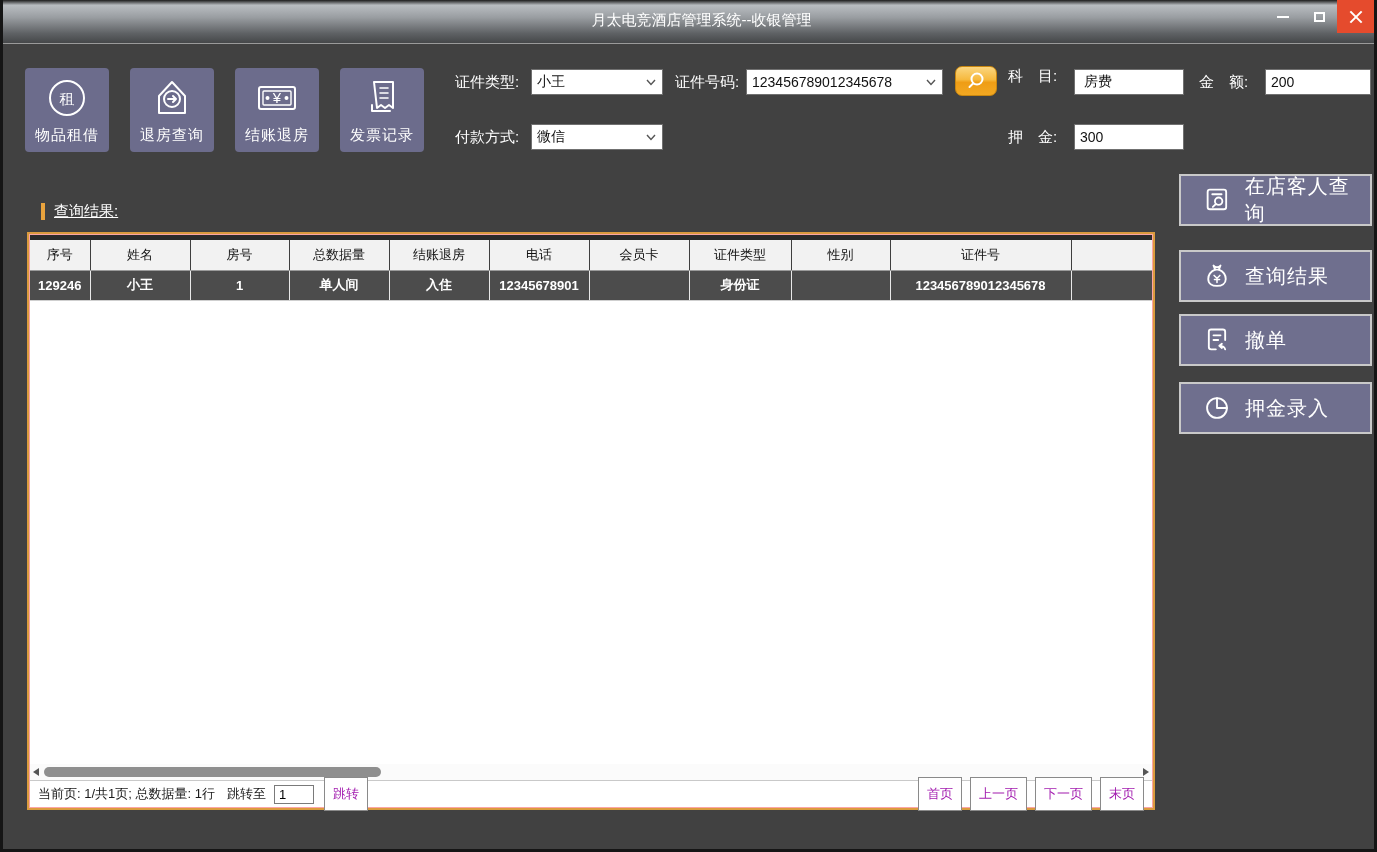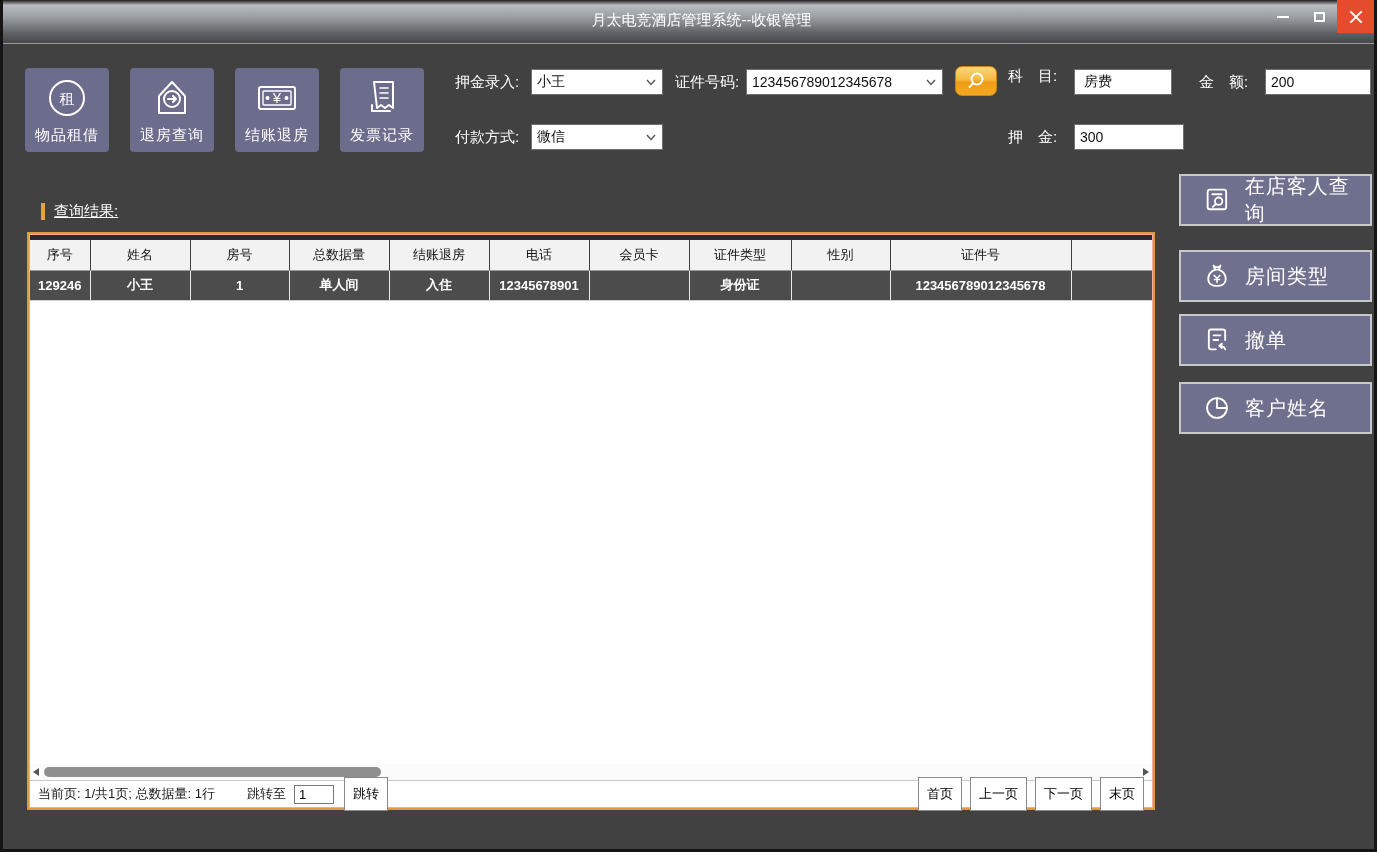--- a/index.html
+++ b/index.html
@@ -64,23 +64,23 @@
              display:flex; align-items:center; }
   .scroll-arrow { width:12px; height:16px; display:flex; align-items:center; justify-content:center; cursor:pointer; }
   .tri-left { width:0; height:0; border-top:4px solid transparent; border-bottom:4px solid transparent; border-right:6px solid #555; }
   .tri-right{ width:0; height:0; border-top:4px solid transparent; border-bottom:4px solid transparent; border-left:6px solid #555; }
   .scroll-track { position:relative; flex:1; height:16px; }
   .scroll-thumb { position:absolute; left:2px; top:3px; width:337px; height:10px; background:#8f8f8f; border-radius:5px; cursor:pointer; }
 
   
   .pager { position:absolute; left:0; right:0; bottom:0; height:27px; background:#ffffff; border-top:1px solid #c9c9c9;
            display:flex; align-items:center; font-size:13px; color:#1a1a1a; padding:0 8px; }
-  .pager .status { margin-right:32px; }
+  .pager .status { margin-right:12px; }
   .jump-input { width:40px; height:19px; border:1px solid #7a7a7a; font-size:13px; padding-left:4px; margin:0 10px 0 8px; }
-  .pg-btn { height:21px; background:#ffffff; border:1px solid #8a8a8a; font-size:13px; color:#000000;
+  .pg-btn { height:21px; background:#ffffff; border:1px solid #8a8a8a; font-size:13px; color:#a21caf;
             padding:16px 8px; margin-left:8px; cursor:pointer; display:flex; align-items:center; }
   .pg-spacer { flex:1; }
 
   
   .side-btn { position:absolute; left:1176px; width:193px; height:52px; background:#6f6f8e;
               border:2px solid #c9c9c9; display:flex; align-items:center; padding-left:22px; cursor:pointer; }
   .side-btn .s-label { color:#ffffff; font-size:20px; margin-left:14px; letter-spacing:1px; }
 </style>
 </head>
 <body>
@@ -129,42 +129,42 @@
   </div>
   <div class="tool-btn" style="left:337px">
     <svg class="t-icon lineart" width="46" height="46" viewBox="0 0 46 46">
       <path d="M15 7 H34 V33 L30 30 L26 33 L22 30 L18 33 Z"></path>
       <path d="M21 13 H29 M21 18 H29 M21 23 H29" stroke-width="1.6"></path>
       <path d="M13 30 L13 36 H31"></path>
     </svg>
     <div class="t-label">发票记录</div>
   </div>
 
-  <div class="f-label" style="left:452px; top:69px">押金录入:</div>
+  <div class="f-label" style="left:452px; top:69px">证件类型:</div>
   <div class="combo" style="left:528px; top:69px; width:132px">
     <span class="c-text">小王</span>
     <svg class="chev" width="10" height="7" viewBox="0 0 10 7">
       <path d="M1 1 L5 5.5 L9 1" fill="none" stroke="#555" stroke-width="1.4"></path>
     </svg>
   </div>
   <div class="f-label" style="left:672px; top:69px">证件号码:</div>
   <div class="combo" style="left:743px; top:69px; width:197px">
     <span class="c-text">123456789012345678</span>
     <svg class="chev" width="10" height="7" viewBox="0 0 10 7">
       <path d="M1 1 L5 5.5 L9 1" fill="none" stroke="#555" stroke-width="1.4"></path>
     </svg>
   </div>
   <div class="search-btn">
     <svg width="22" height="22" viewBox="0 0 22 22">
       <circle cx="12" cy="9" r="5.5" fill="none" stroke="#fff" stroke-width="2"></circle>
       <line x1="8" y1="13.5" x2="4.5" y2="17" stroke="#fff" stroke-width="2" stroke-linecap="round"></line>
     </svg>
   </div>
   <div class="f-label" style="left:1005px; top:63px">科　目:</div>
-  <input class="txt-input" style="left: 1071px; top: 69px; width: 98px; padding-left: 9px;" value="房费">
+  <input class="txt-input" style="left: 1071px; top: 69px; width: 110px; padding-left: 9px;" value="房费">
   <div class="f-label" style="left:1196px; top:69px">金　额:</div>
   <input class="txt-input" style="left: 1262px; top: 69px; width: 106px;" value="200">
 
   <div class="f-label" style="left:452px; top:124px">付款方式:</div>
   <div class="combo" style="left:528px; top:124px; width:132px">
     <span class="c-text">微信</span>
     <svg class="chev" width="10" height="7" viewBox="0 0 10 7">
       <path d="M1 1 L5 5.5 L9 1" fill="none" stroke="#555" stroke-width="1.4"></path>
     </svg>
   </div>
@@ -259,31 +259,31 @@
       <path d="M11 15.5 L8.5 18"></path>
     </svg>
     <span class="s-label">在店客人查询</span>
   </div>
   <div class="side-btn" style="top:250px">
     <svg class="lineart" width="28" height="28" viewBox="0 0 24 24" style="stroke-width:1.6">
       <path d="M9 3 C9.8 4 10.8 4.4 12 4.4 C13.2 4.4 14.2 4 15 3 L13.6 6.5 H10.4 Z"></path>
       <path d="M10.4 6.5 C6.5 8.2 4.5 11 4.5 14.5 C4.5 18.5 7.8 20.5 12 20.5 C16.2 20.5 19.5 18.5 19.5 14.5 C19.5 11 17.5 8.2 13.6 6.5"></path>
       <path d="M9.5 11.5 L12 14 L14.5 11.5 M12 14 V17.5 M9.8 15 H14.2" stroke-width="1.3"></path>
     </svg>
-    <span class="s-label">房间类型</span>
+    <span class="s-label">查询结果</span>
   </div>
   <div class="side-btn" style="top:314px">
     <svg class="lineart" width="28" height="28" viewBox="0 0 24 24" style="stroke-width:1.6">
       <path d="M19 12 V5 C19 3.9 18.1 3 17 3 H7 C5.9 3 5 3.9 5 5 V18 C5 19.1 5.9 20 7 20 H11"></path>
       <path d="M9 8 H15 M9 12 H13"></path>
       <path d="M14 17 C16.5 17 18.5 17.5 19 20 M14 17 L16.2 15.2 M14 17 L16.2 18.8"></path>
     </svg>
     <span class="s-label">撤单</span>
   </div>
   <div class="side-btn" style="top:382px">
     <svg class="lineart" width="28" height="28" viewBox="0 0 24 24" style="stroke-width:1.6">
       <circle cx="12" cy="12" r="8.5"></circle>
       <path d="M12 12 V3.5 M12 12 H20.5"></path>
     </svg>
-    <span class="s-label">客户姓名</span>
+    <span class="s-label">押金录入</span>
   </div>
 
 </div>
 
 </body></html>

